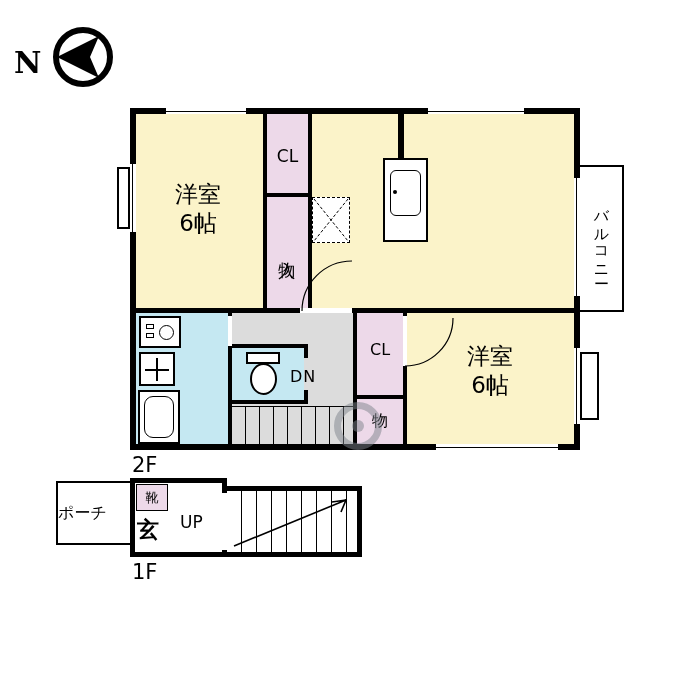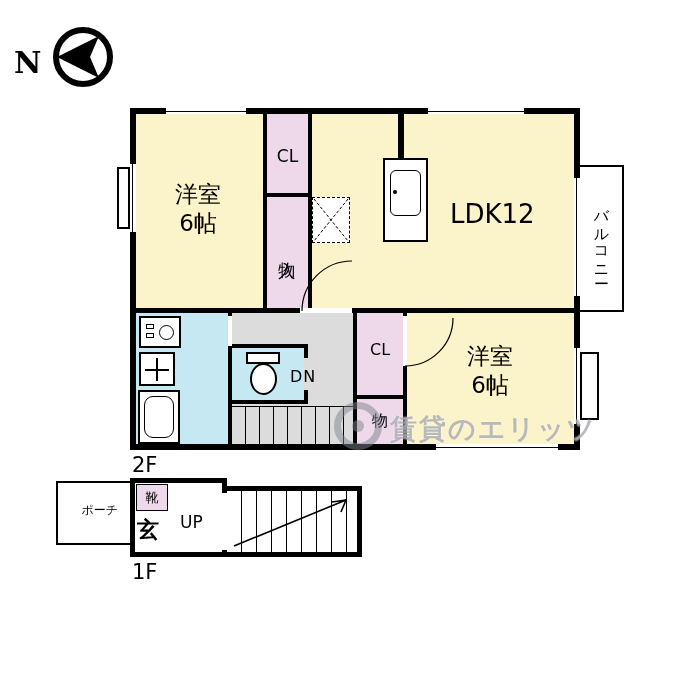--- a/index.html
+++ b/index.html
@@ -117,21 +117,20 @@
 
   <div class="stairs" style="left:232px; top:406px; width:121px; height:38px; border-top:1px solid #000;
               background:repeating-linear-gradient(to right, transparent 0 13px, #000 13px 14px);"></div>
 
   <div class="label" style="left:158px; top:180px; width:80px; text-align:center; font-size:23px;">
     <span style="display:block;">洋室</span>
     <span style="display:block;">6帖</span>
   </div>
   <div class="label" style="left:267px; top:146px; width:41px; text-align:center; font-size:17px;">CL</div>
   <div class="label vtext" style="left:276px; top:248px; font-size:17px;">物入</div>
-  <div class="label" style="left:450px; top:198px; width:130px; font-size:26px;">LDK12</div>
   <div class="label" style="left:442px; top:342px; width:96px; text-align:center; font-size:23px;">
     <span style="display:block;">洋室</span>
     <span style="display:block;">6帖</span>
   </div>
   <div class="label" style="left:357px; top:340px; width:46px; text-align:center; font-size:16px;">CL</div>
   <div class="label" style="left:357px; top:411px; width:46px; text-align:center; font-size:16px;">物</div>
   <div class="label" style="left:290px; top:367px; width:44px; font-size:16px; letter-spacing:1px;">DN</div>
   <div class="label" style="left:132px; top:452px; font-size:21px;">2F</div>
 
   <div class="floor" style="left:56px; top:481px; width:76px; height:64px; background:#fff; border:2px solid #000;"></div>
@@ -139,30 +138,29 @@
   <div class="floor" style="left:222px; top:486px; width:140px; height:71px; background:#fff; border:5px solid #000;"></div>
   <div class="gap" style="left:220px; top:493px; width:14px; height:57px;"></div>
 
   <div class="fixture" style="left:136px; top:484px; width:32px; height:27px; background:#EDD9E9; border-width:1.5px; display:flex; align-items:center; justify-content:center;">
     <span style="font-size:13px;">靴</span>
   </div>
 
   <div class="stairs" style="left:227px; top:491px; width:130px; height:61px;
               background:repeating-linear-gradient(to right, transparent 0 14px, #000 14px 15px);"></div>
 
-  <div class="label" style="left:58px; top:503px; width:60px; text-align:right; font-size:12px;">ポーチ</div>
+  <div class="label" style="left:58px; top:503px; width:60px; text-align:left; font-size:16px;">ポーチ</div>
   <div class="label" style="left:137px; top:516px; font-size:22px; font-weight:bold;">玄</div>
   <div class="label" style="left:180px; top:512px; font-size:17px;">UP</div>
   <div class="label" style="left:132px; top:559px; font-size:21px;">1F</div>
 
   <svg class="overlay" width="700" height="700" viewBox="0 0 700 700">
     <path d="M302,311 A50,50 0 0 1 352,261" fill="none" stroke="#000" stroke-width="1.2"></path>
     <path d="M405,366 A48,48 0 0 0 453,318" fill="none" stroke="#000" stroke-width="1.2"></path>
     <path d="M314,199 L348,241 M348,199 L314,241" stroke="#000" stroke-width="1" stroke-dasharray="3,2" fill="none"></path>
     <path d="M234,546 L346,500 M346,500 L332,502 M346,500 L341,512" stroke="#000" stroke-width="1.6" fill="none"></path>
   </svg>
 
   <div class="wm-lens" style="left:334px; top:402px;">
     <div class="wm-lens-inner"></div>
   </div>
-  <div class="wm-text" style="left:390px; top:411px;">賃貸のエリッツ</div>
 
 </div>
 
 </body></html>

